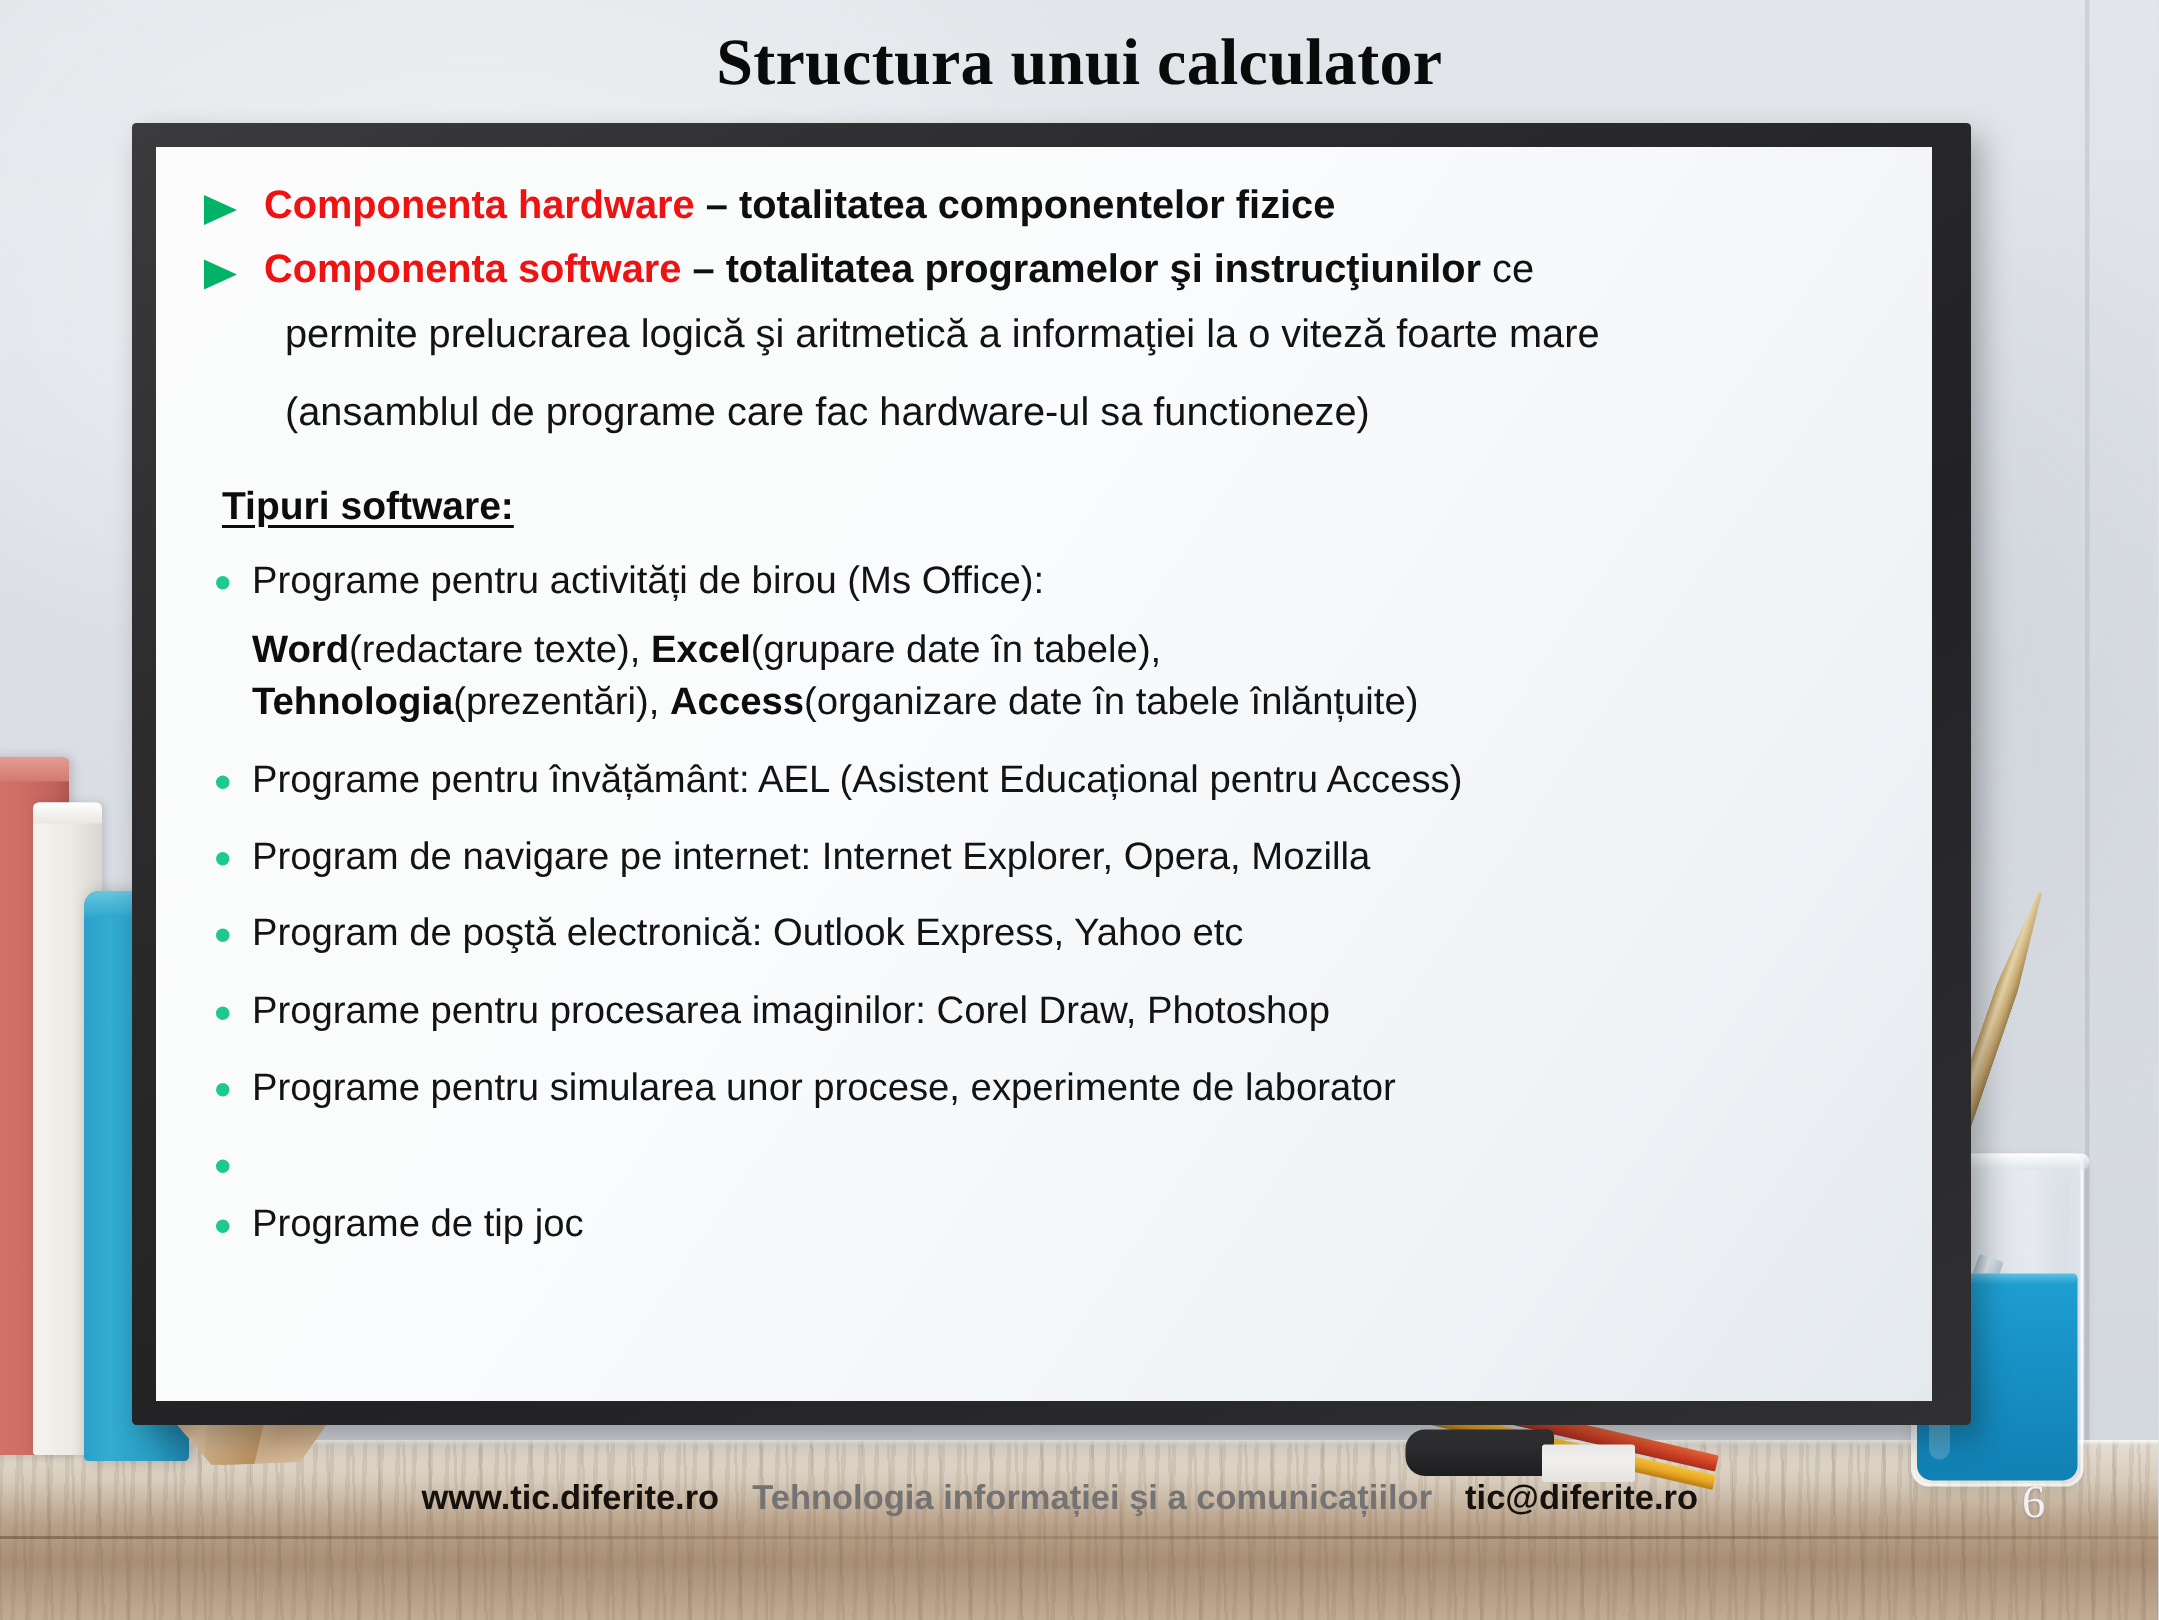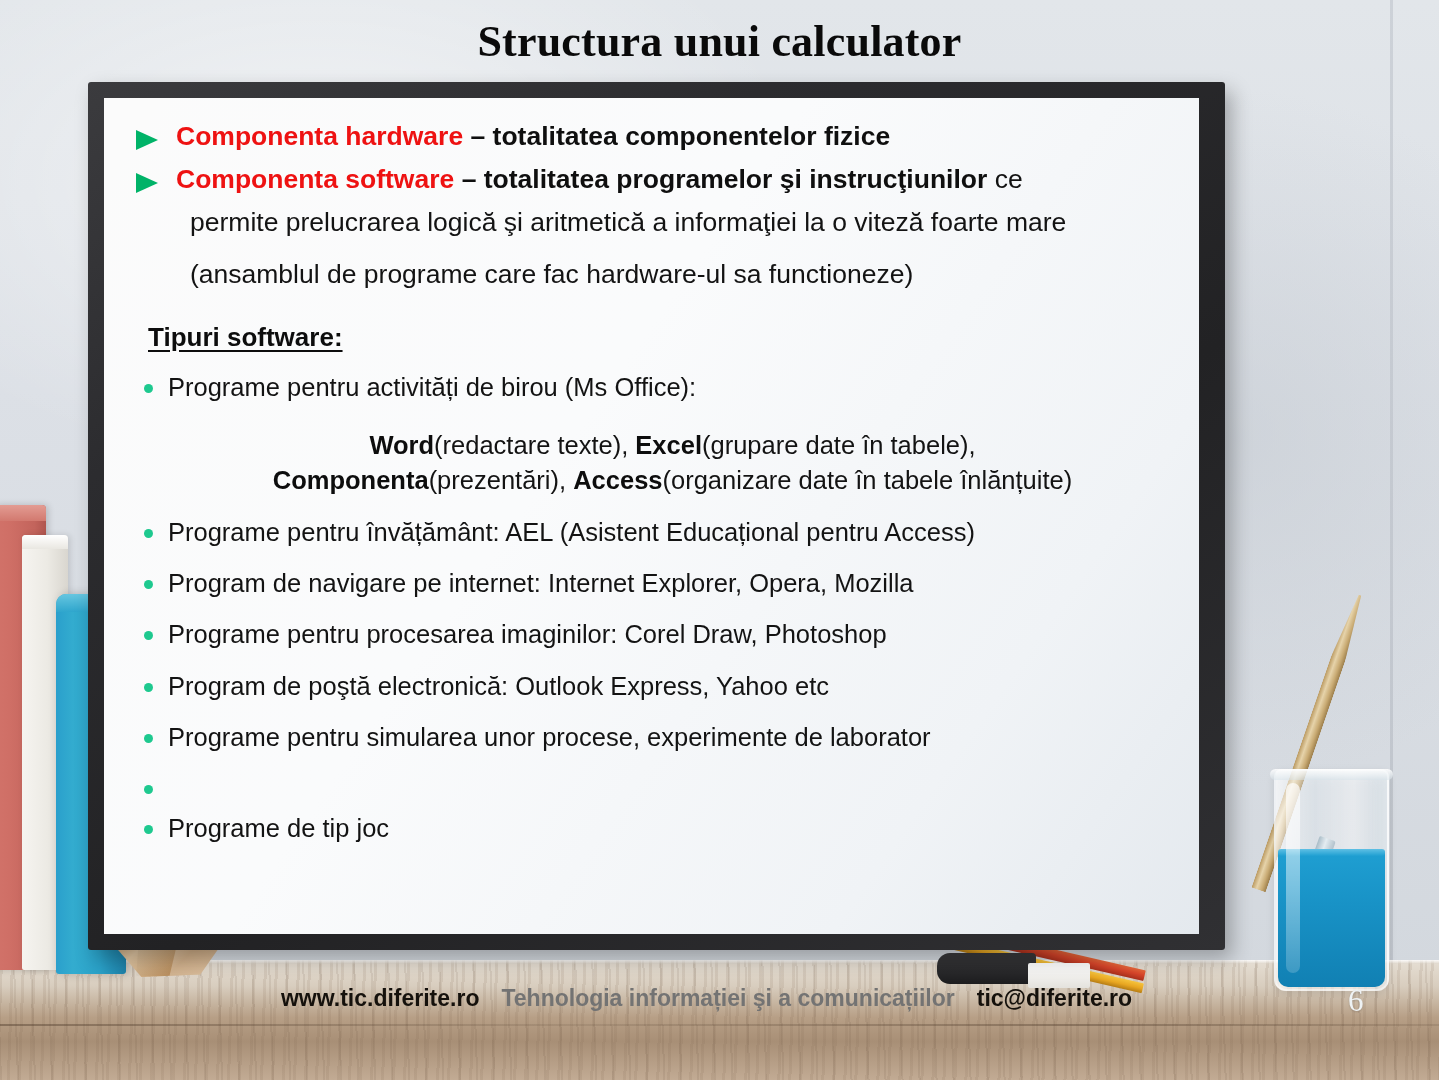--- a/index.html
+++ b/index.html
@@ -173,21 +173,21 @@
     text-align:center;
     font-family:"Liberation Serif", serif;
     font-weight:bold;
     font-size:44px;
     color:#0a0a0a;
     letter-spacing:.2px;
   }
 
   
   .board-frame{
-    position:absolute; left:88px; top:82px; width:1137px; height:868px;
+    position:absolute; left:88px; top:82px; width:1226px; height:868px;
     background:linear-gradient(150deg,#3b3b3e 0%, #2c2c2f 26%, #222224 60%, #303033 100%);
     border-radius:3px;
     box-shadow:7px 9px 20px rgba(0,0,0,.28);
     padding:16px 26px 16px 16px;
   }
   .board-face{
     width:100%; height:100%;
     background:
       linear-gradient(125deg, rgba(255,255,255,.98) 0%, rgba(250,251,252,1) 42%, rgba(240,243,246,1) 78%, rgba(228,233,238,1) 100%);
     position:relative;
@@ -232,22 +232,22 @@
     flex:0 0 auto; width:34px; padding-top:13px;
   }
   .dot i{
     display:block; width:9px; height:9px; border-radius:50%;
     background:#1ec98f; margin-left:10px;
   }
   .bullet-text{
     font-size:25.5px; line-height:1.30; color:#131313;
   }
   .sub-block{
-    margin-left:34px; margin-top:24px;
-    font-size:25.5px; line-height:1.38; color:#131313;text-align:center;
+    margin-left:34px; margin-top:12px;
+    font-size:25.5px; line-height:1.38; color:#131313;
   }
   .sub-block b{ color:#0d0d0d; }
 
   
   .footer{
     position:absolute; left:0; top:985px; width:1413px;
     display:flex; align-items:center; justify-content:center;
     gap:22px;
     font-size:23px; font-weight:bold;
     white-space:nowrap;
@@ -327,46 +327,46 @@
       <div class="section-head">Tipuri software:</div>
 
       <div class="bullet-row">
         <span class="dot">
             <i></i>
           </span>
         <span class="bullet-text">Programe pentru activități de birou (Ms Office):</span>
       </div>
       <div class="sub-block">
         <div><b>Word</b><span>(redactare texte), </span><b>Excel</b><span>(grupare date în tabele),</span></div>
-        <div><b>Componenta</b><span>(prezentări), </span><b>Access</b><span>(organizare date în tabele înlănțuite)</span></div>
+        <div><b>Tehnologia</b><span>(prezentări), </span><b>Access</b><span>(organizare date în tabele înlănțuite)</span></div>
       </div>
 
       <div class="bullet-row">
         <span class="dot">
             <i></i>
           </span>
         <span class="bullet-text">Programe pentru învățământ:  AEL (Asistent Educațional pentru Access)</span>
       </div>
       <div class="bullet-row">
         <span class="dot">
             <i></i>
           </span>
         <span class="bullet-text">Program de navigare pe internet: Internet Explorer, Opera, Mozilla</span>
       </div>
       <div class="bullet-row">
         <span class="dot">
             <i></i>
           </span>
+        <span class="bullet-text">Program de poştă electronică: Outlook Express, Yahoo etc</span>
+      </div>
+      <div class="bullet-row">
+        <span class="dot">
+            <i></i>
+          </span>
         <span class="bullet-text">Programe pentru procesarea imaginilor: Corel Draw, Photoshop</span>
-      </div>
-      <div class="bullet-row">
-        <span class="dot">
-            <i></i>
-          </span>
-        <span class="bullet-text">Program de poştă electronică: Outlook Express, Yahoo etc</span>
       </div>
       <div class="bullet-row">
         <span class="dot">
             <i></i>
           </span>
         <span class="bullet-text">Programe pentru simularea unor procese, experimente de laborator</span>
       </div>
       <div class="bullet-row">
         <span class="dot">
             <i></i>

